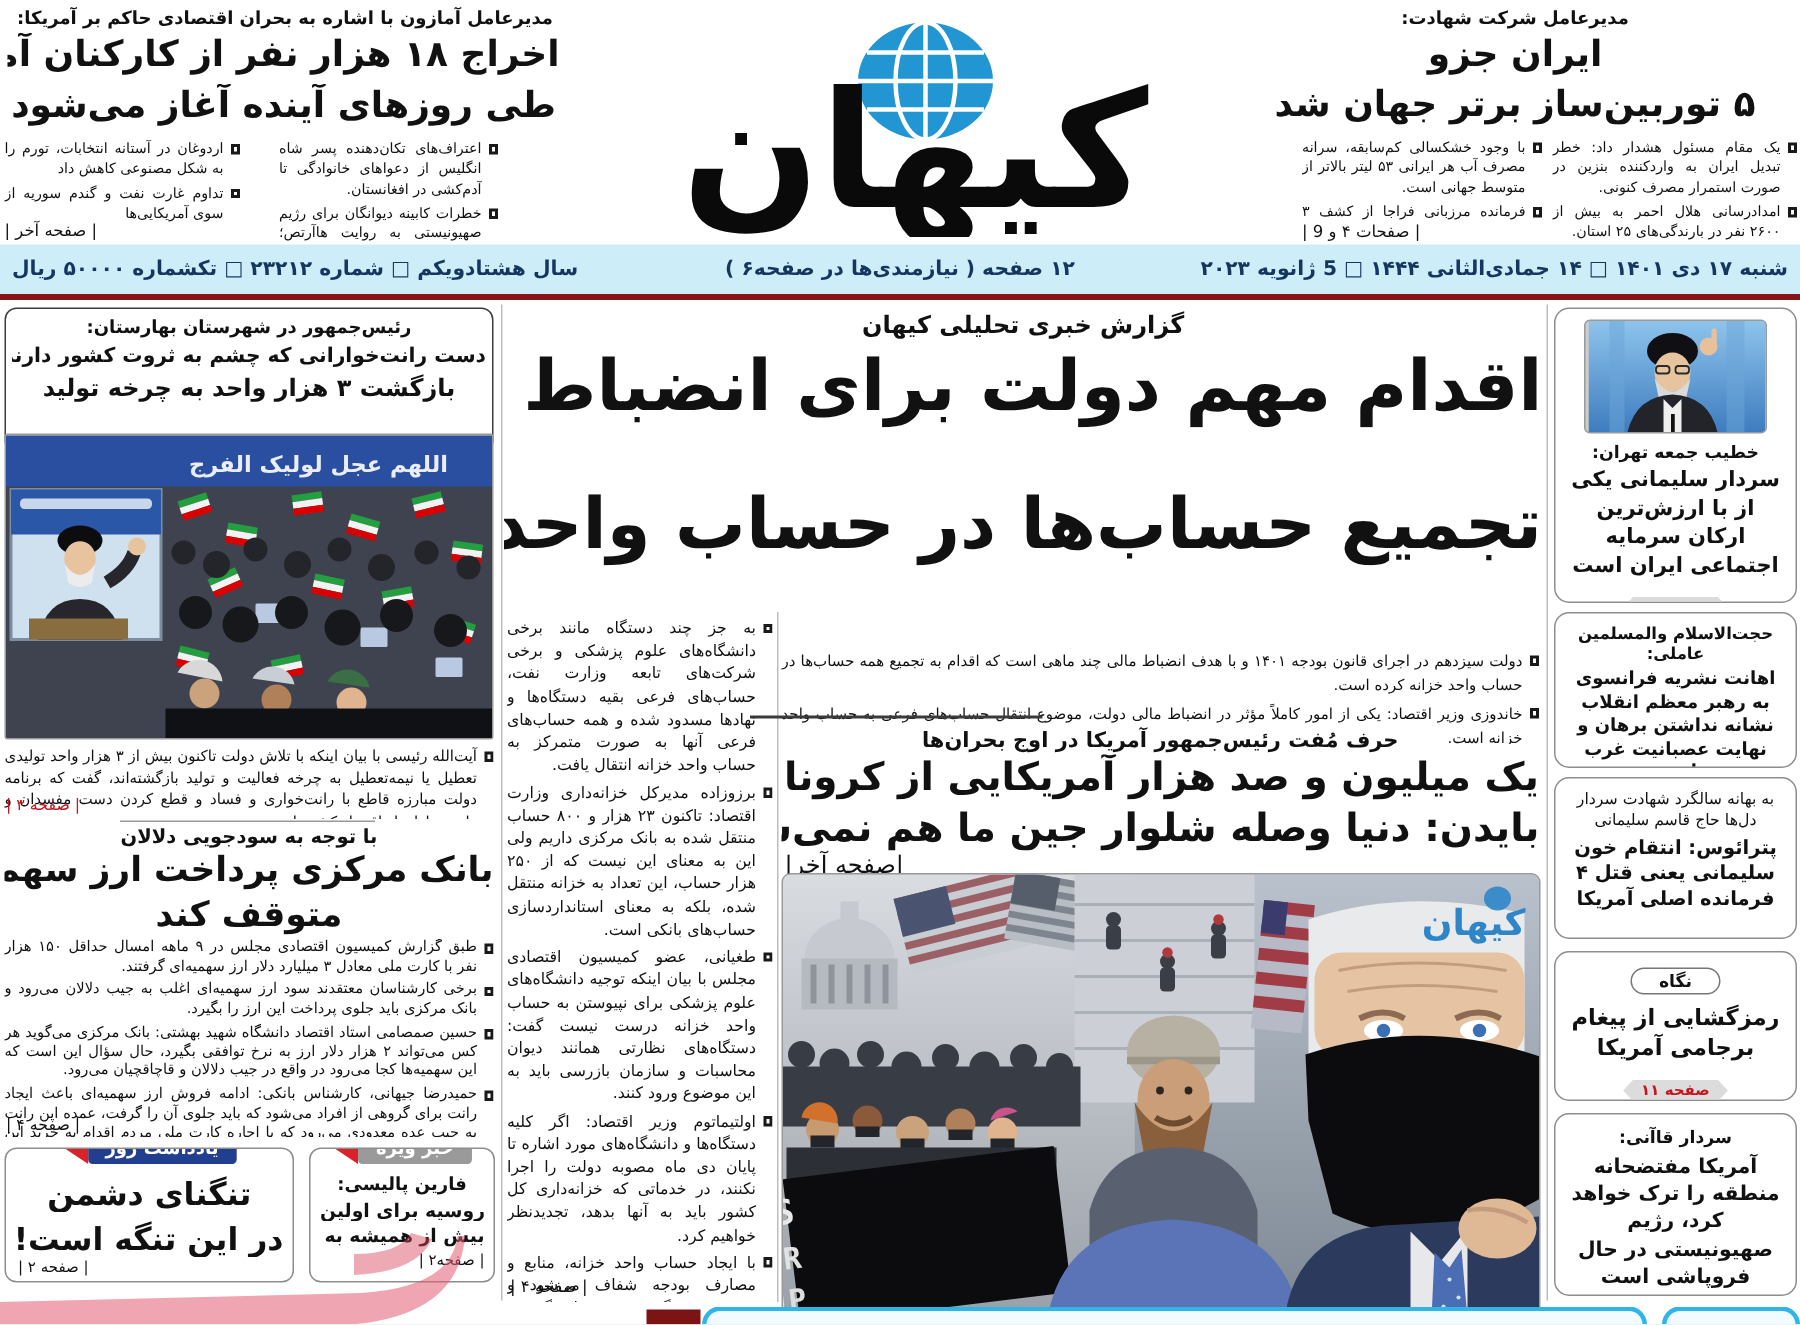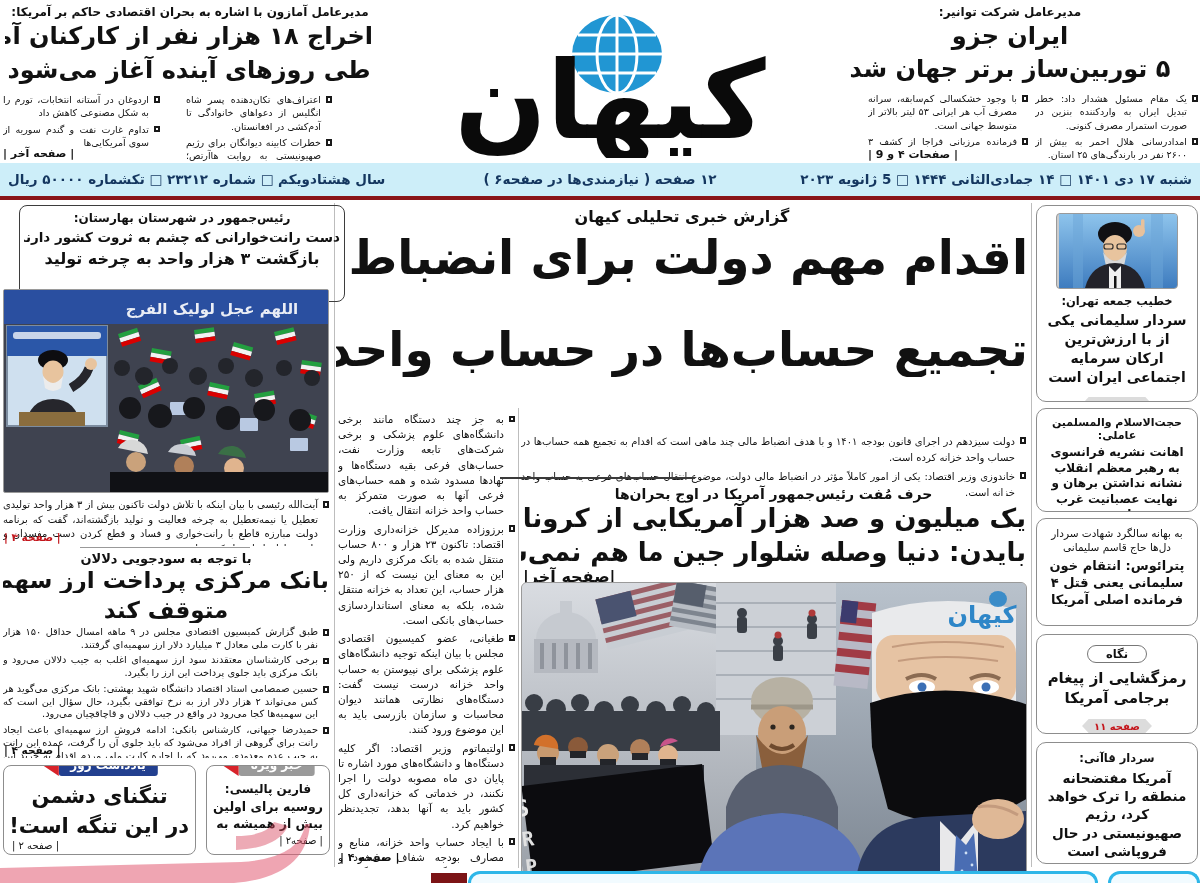--- a/index.html
+++ b/index.html
@@ -19,21 +19,21 @@
   .hline{height:1px;background:#999}
   .rbox,.lbox{background:#fff;border:1px solid #8d8d8d;border-radius:10px;text-align:center;padding:4px 6px;overflow:hidden}
   .lbox1{border:1.5px solid #3d3d3d;border-radius:8px;padding:3px 4px;overflow:hidden;text-align:center}
   .pb{display:inline-block;background:#dcdcdc;color:#c4161c;font-weight:bold;font-size:10px;line-height:15px;padding:0 12px;
       clip-path:polygon(7px 0,calc(100% - 7px) 0,100% 50%,calc(100% - 7px) 100%,7px 100%,0 50%)}
   .pill{display:inline-block;border:1px solid #777;border-radius:10px;font-size:11.5px;font-weight:bold;padding:1px 18px}
   .tag{position:absolute;top:-11px;left:50%;transform:translateX(-50%);display:flex;align-items:center;height:21px;z-index:3}
   .tag .lbl{color:#fff;font-weight:bold;font-size:12px;line-height:21px;padding:0 12px;border-radius:3px;white-space:nowrap}
   .tag .arr{width:0;height:0;margin-left:2px;border-top:10px solid transparent;border-bottom:10px solid transparent;border-right:15px solid #d8232a}
   .blue .lbl{background:#223f8f}.gray .lbl{background:#9a9a9a}
-  .pageref{font-weight:bold}
+  .pageref{font-weight:normal}
   .photo{border:1px solid #9a9a9a;border-radius:6px;overflow:hidden;background:#ccc}
   .footbar{background:#f2fbff;border:3px solid #2eb6e8;border-bottom:none;border-radius:12px 12px 0 0}
   svg{display:block}
 </style>
 </head>
 <body>
 
 <div class="page">
 
   <div class="abs c k" style="left:10px;top:5px;width:360px;font-size:12px">مدیرعامل آمازون با اشاره به بحران اقتصادی حاکم بر آمریکا:</div>
@@ -58,21 +58,21 @@
             <path d="M158 31h78"></path>
             <path d="M158 69h78"></path>
           <ellipse cx="197" cy="50" rx="20" ry="39"></ellipse>
             <path d="M197 11v78"></path>
         </g>
       </g>
       <text x="190" y="134" text-anchor="middle" font-size="108" font-weight="bold" fill="#0a0a0a">کیهان</text>
     </svg>
   </div>
 
-  <div class="abs c k" style="left:830px;top:5px;width:360px;font-size:12px">مدیرعامل شرکت توانیر:</div>
+  <div class="abs c k" style="left:830px;top:5px;width:360px;font-size:12px">مدیرعامل شرکت شهادت:</div>
   <div class="abs c hl" style="left:830px;top:22px;width:360px;font-size:24px">ایران جزو</div>
   <div class="abs c hl" style="left:830px;top:55px;width:360px;font-size:24px">۵ توربین‌ساز برتر جهان شد</div>
   <ul class="abs bul j" style="left:1035px;top:92px;width:163px;font-size:9.5px;line-height:1.4;height:72px;overflow:hidden">
       <li>یک مقام مسئول هشدار داد: خطر تبدیل ایران به واردکننده بنزین در صورت استمرار مصرف کنونی.</li>
       <li>امدادرسانی هلال احمر به بیش از ۲۶۰۰ نفر در بارندگی‌های ۲۵ استان.</li>
     </ul>
   <ul class="abs bul j" style="left:868px;top:92px;width:160px;font-size:9.5px;line-height:1.4;height:56px;overflow:hidden">
       <li>با وجود خشکسالی کم‌سابقه، سرانه مصرف آب هر ایرانی ۵۳ لیتر بالاتر از متوسط جهانی است.</li>
       <li>فرمانده مرزبانی فراجا از کشف ۳ هزار سلاح جنگی و ۴۸۰ هزار انواع فشنگ در ماه‌های اخیر خبر داد.</li>
     </ul>
@@ -278,21 +278,21 @@
     <ul class="bul j" style="font-size:10.5px;line-height:1.45">
         <li>به جز چند دستگاه مانند برخی دانشگاه‌های علوم پزشکی و برخی شرکت‌های تابعه وزارت نفت، حساب‌های فرعی بقیه دستگاه‌ها و نهادها مسدود شده و همه حساب‌های فرعی آنها به صورت متمرکز به حساب واحد خزانه انتقال یافت.</li>
         <li>برزوزاده مدیرکل خزانه‌داری وزارت اقتصاد: تاکنون ۲۳ هزار و ۸۰۰ حساب منتقل شده به بانک مرکزی داریم ولی این به معنای این نیست که از ۲۵۰ هزار حساب، این تعداد به خزانه منتقل شده، بلکه به معنای استانداردسازی حساب‌های بانکی است.</li>
         <li>طغیانی، عضو کمیسیون اقتصادی مجلس با بیان اینکه توجیه دانشگاه‌های علوم پزشکی برای نپیوستن به حساب واحد خزانه درست نیست گفت: دستگاه‌های نظارتی همانند دیوان محاسبات و سازمان بازرسی باید به این موضوع ورود کنند.</li>
         <li>اولتیماتوم وزیر اقتصاد: اگر کلیه دستگاه‌ها و دانشگاه‌های مورد اشاره تا پایان دی ماه مصوبه دولت را اجرا نکنند، در خدماتی که خزانه‌داری کل کشور باید به آنها بدهد، تجدیدنظر خواهیم کرد.</li>
         <li>با ایجاد حساب واحد خزانه، منابع و مصارف بودجه شفاف می‌شود و مدیریت نقدینگی صورت خواهد گرفت.</li>
       </ul>
   </div>
   <div class="abs pageref" style="left:340px;top:851px;font-size:11px">| صفحه ۴ |</div>
 
-  <div class="abs lbox1" style="left:19px;top:205px;width:326px;height:97px">
+  <div class="abs lbox1" style="left:3px;top:205px;width:326px;height:97px">
     <div class="k" style="font-size:12px;margin-top:2px">رئیس‌جمهور در شهرستان بهارستان:</div>
     <div class="hl" style="font-size:13.5px;margin-top:4px">دست رانت‌خوارانی که چشم به ثروت کشور دارند را قطع می‌کنیم؛</div>
     <div class="hl" style="font-size:16px;margin-top:4px">بازگشت ۳ هزار واحد به چرخه تولید</div>
   </div>
 
   <div class="abs photo" style="left:3px;top:289px;width:326px;height:204px;border-radius:2px">
     <svg viewBox="0 0 326 204" width="326" height="204">
       <rect width="326" height="204" fill="#3f4350"></rect>
       <rect width="326" height="34" fill="#2a4fa0"></rect>
       <text x="210" y="24" font-size="15" font-weight="bold" fill="#fff" opacity=".9" text-anchor="middle">اللهم عجل لولیک الفرج</text>

